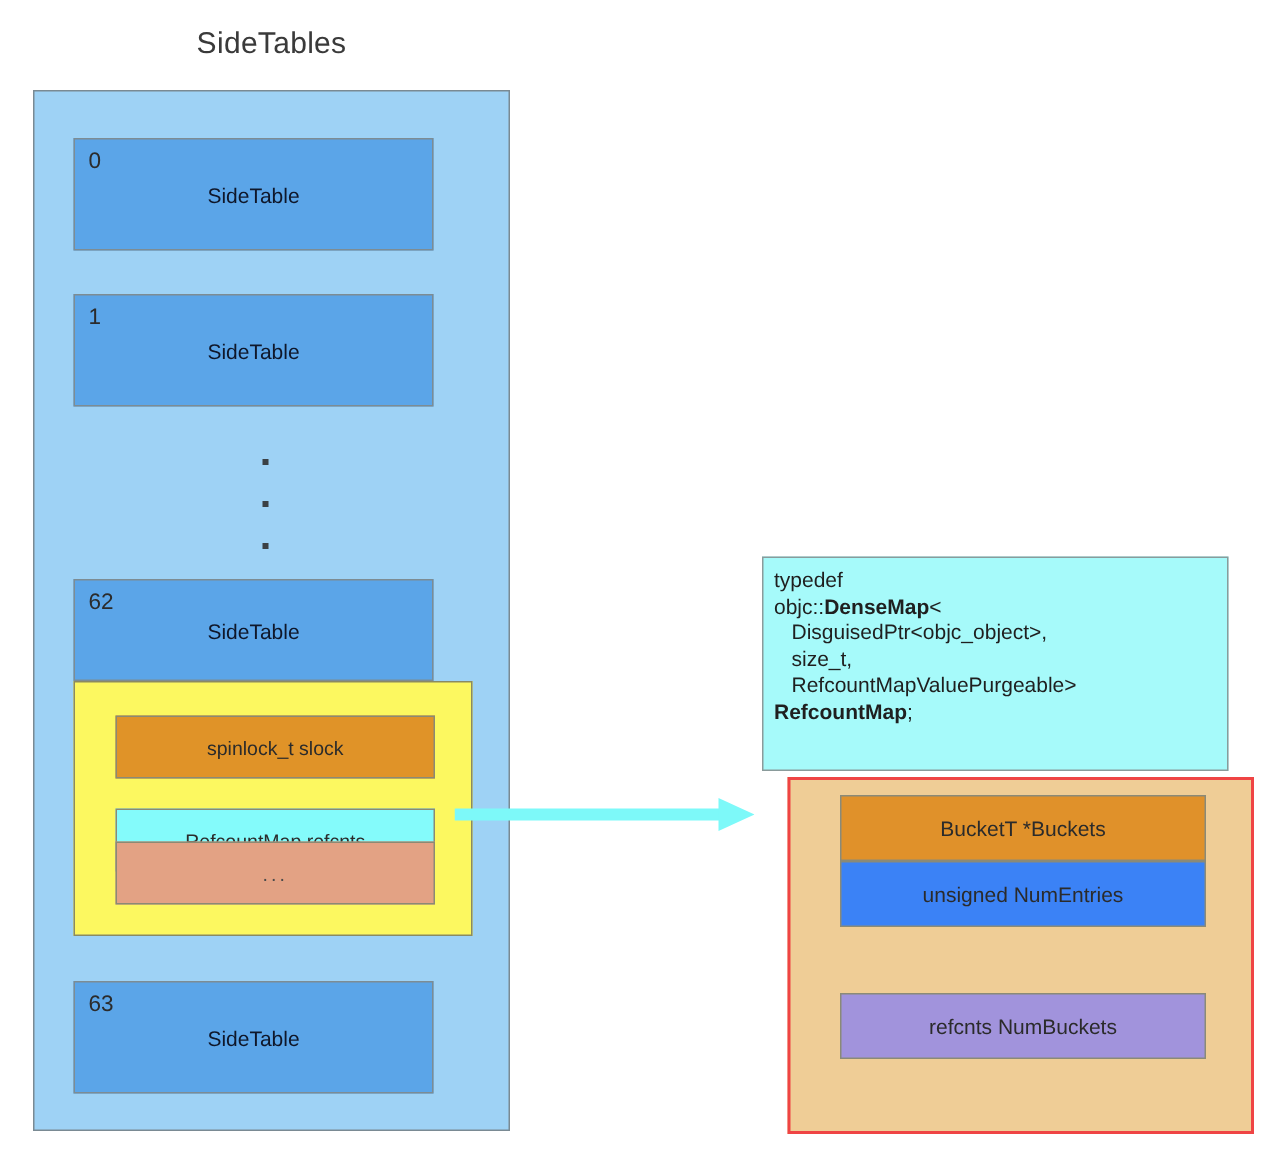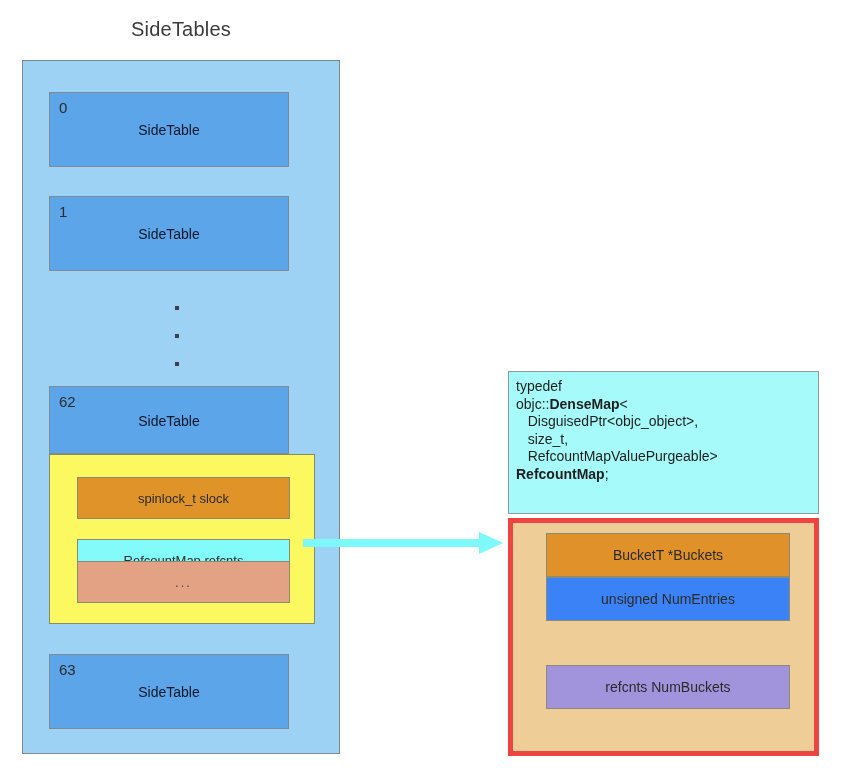--- a/index.html
+++ b/index.html
@@ -156,26 +156,26 @@
     padding: 6px 0 0 7px;
     font-size: 14px;
     line-height: 17.5px;
     color: #1f1f1f;
     white-space: pre;
   }
   .typedef-box .kw-bold { font-weight: bold; }
 
   .densemap-body {
     position: absolute;
-    left: 0;
+    left: 17px;
     top: 147px;
     width: 311px;
     height: 238px;
     background: #EFCD96;
-    border: 5px solid #ef4444;
+    border: 2px solid #ef4444;
     box-sizing: border-box;
   }
   .member-row {
     position: absolute;
     left: 33px;
     width: 244px;
     height: 44px;
     border: 1px solid #8a8a78;
     box-sizing: border-box;
     display: flex;

